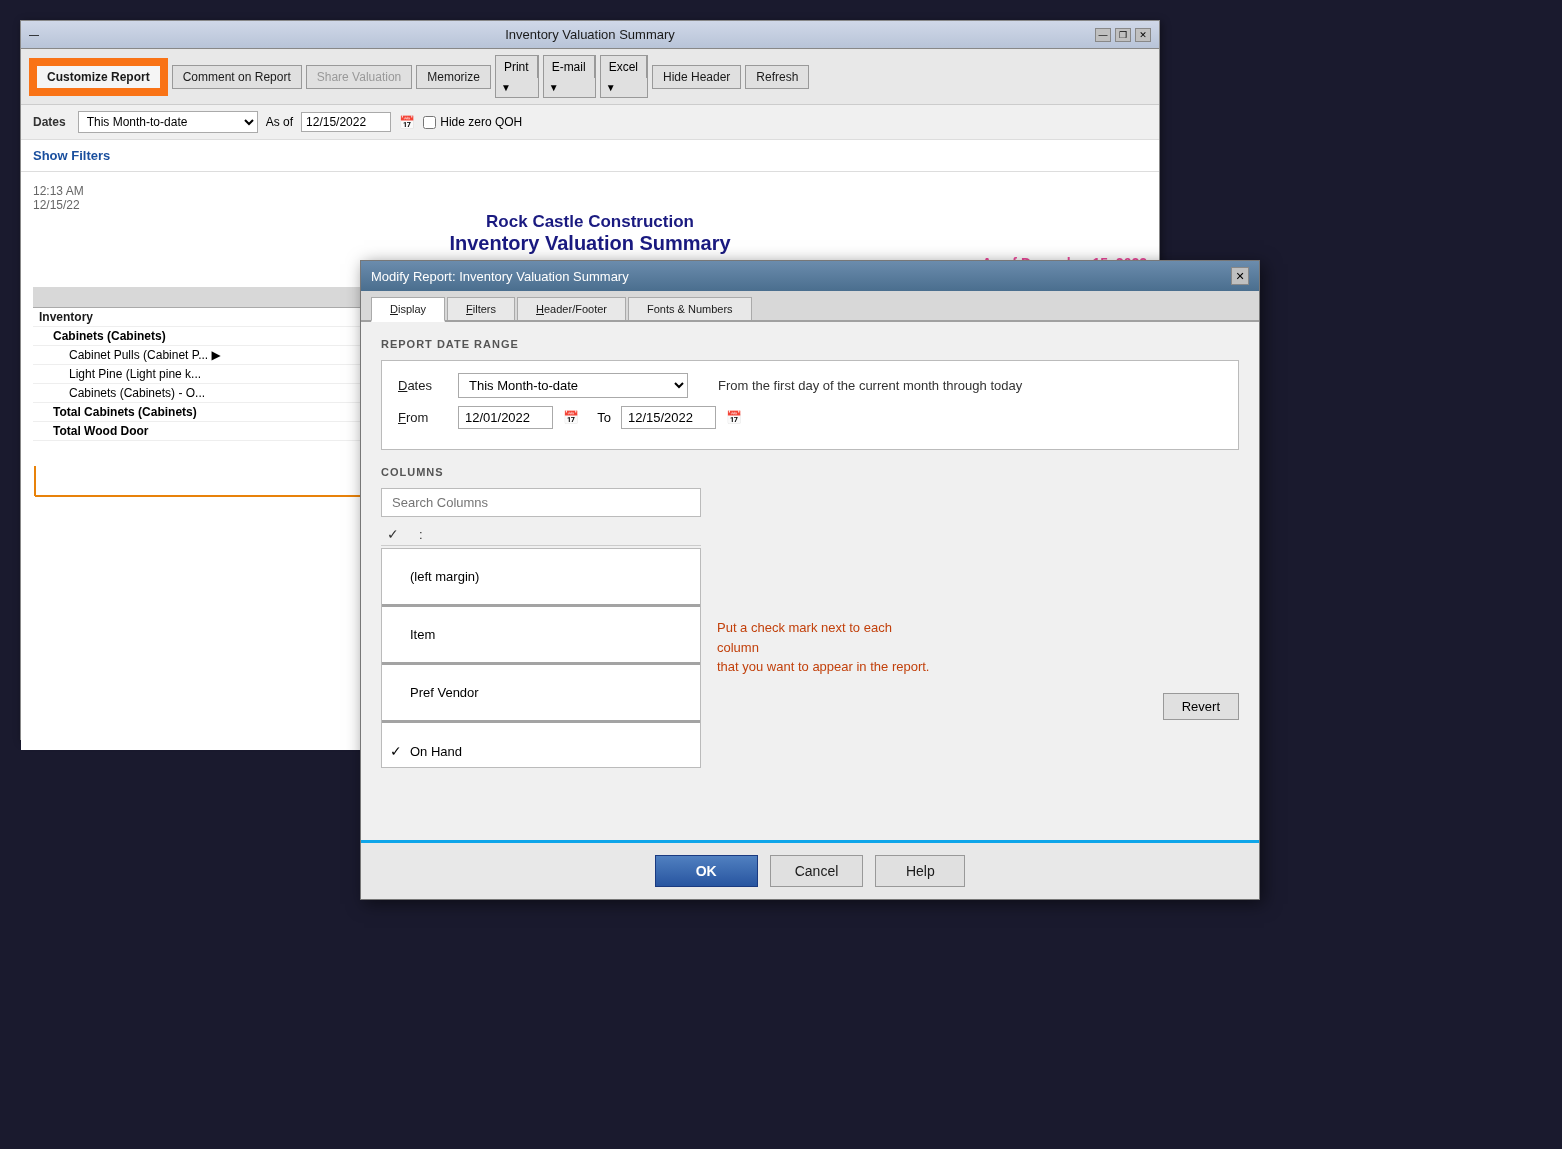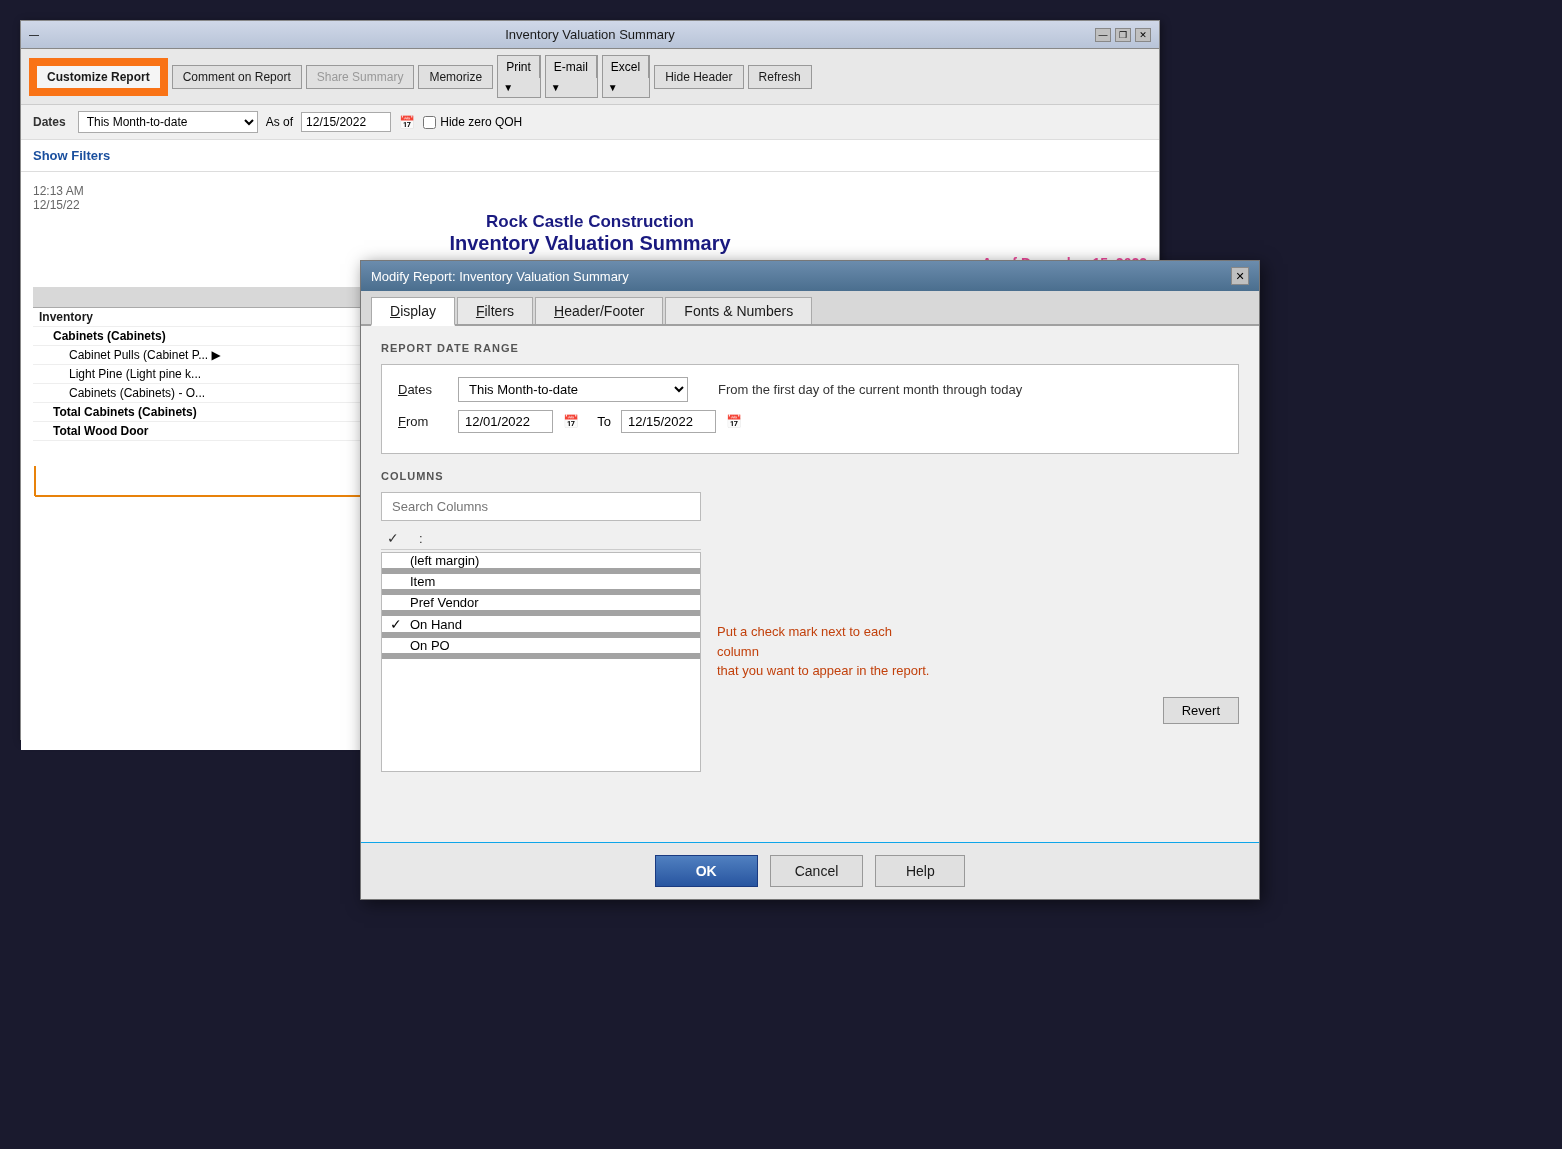--- a/index.html
+++ b/index.html
@@ -277,21 +277,21 @@
     .dialog-tabs {
       display: flex;
       background: #d8d8d8;
       padding: 6px 10px 0;
       border-bottom: 2px solid #a0a0a0;
       gap: 2px;
     }
 
     .dialog-tab {
       padding: 5px 18px;
-      font-size: 14px;
+      font-size: 11px;
       border: 1px solid #aaa;
       border-bottom: none;
       background: #e8e8e8;
       cursor: pointer;
       color: #1a1a1a;
     }
 
     .dialog-tab.active {
       background: white;
       border-bottom: 2px solid white;
@@ -409,24 +409,24 @@
     .columns-list-box {
       border: 1px solid #bbb;
       background: white;
       height: 220px;
       overflow-y: scroll;
     }
 
     .col-list-item {
       display: flex;
       align-items: flex-end;
-      padding: 0 8px;
-      font-size: 13px;
-      cursor: pointer;
-      border-bottom: 6px solid #a3a3a3;
+      padding: 20px 8px;
+      font-size: 13px;
+      cursor: pointer;
+      border-bottom: 3px solid #a3a3a3;
     }
 
     .col-check {
       min-width: 20px;
       font-size: 14px;
     }
 
     .col-name {
       flex: 1;
     }
@@ -465,21 +465,21 @@
     }
 
     
     .dialog-footer {
       position: absolute;
       bottom: 0;
       left: 0;
       right: 0;
       padding: 12px 20px;
       background: #e8e8e8;
-      border-top: 1px solid #0ea5e9;
+      border-top: 3px solid #0ea5e9;
       display: flex;
       justify-content: center;
       gap: 12px;
     }
 
     .footer-btn-ok {
       padding: 7px 40px;
       font-size: 14px;
       background: linear-gradient(to bottom, #5080c0, #2855a0);
       color: white;
@@ -510,21 +510,21 @@
     <div class="window-controls">
       <div class="window-control-btn">—</div>
       <div class="window-control-btn">❒</div>
       <div class="window-control-btn">✕</div>
     </div>
   </div>
 
   <div class="report-toolbar">
     <button class="toolbar-btn active-btn">Customize Report</button>
     <button class="toolbar-btn">Comment on Report</button>
-    <button class="toolbar-btn" style="color:#999;">Share Summary</button>
+    <button class="toolbar-btn" style="color:#999;">Share Valuation</button>
     <button class="toolbar-btn">Memorize</button>
     <div class="toolbar-btn-split">
       <span class="main-part">Print</span>
       <span class="arrow-part">▼</span>
     </div>
     <div class="toolbar-btn-split">
       <span class="main-part">E-mail</span>
       <span class="arrow-part">▼</span>
     </div>
     <div class="toolbar-btn-split">

